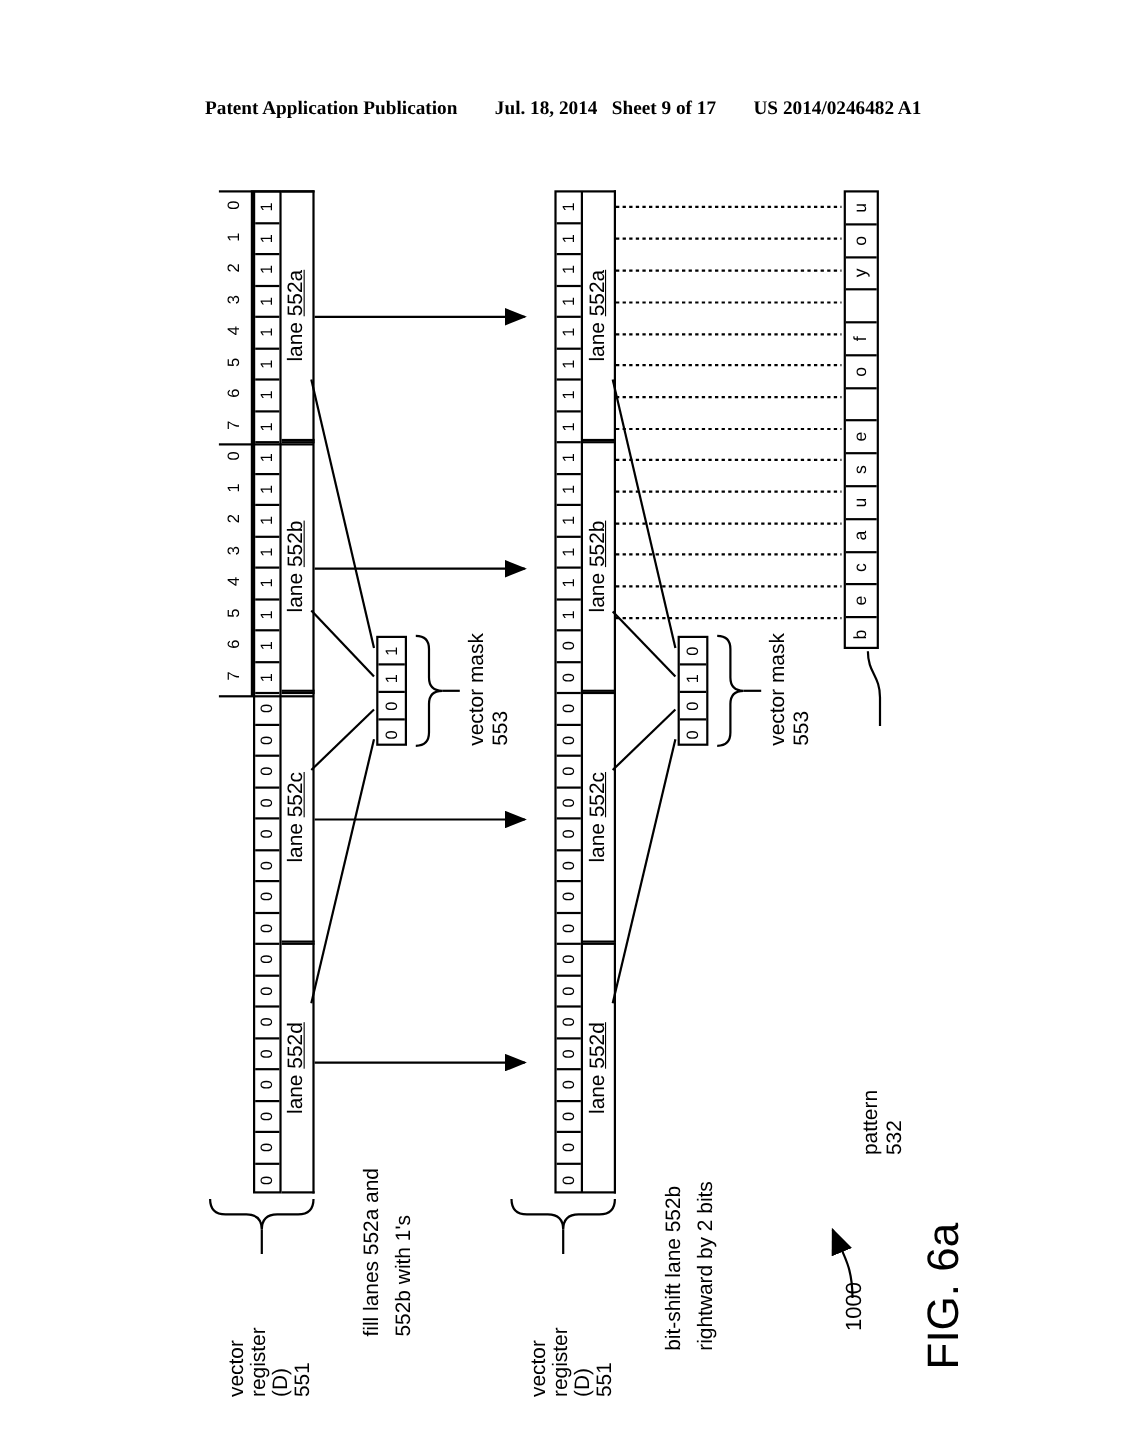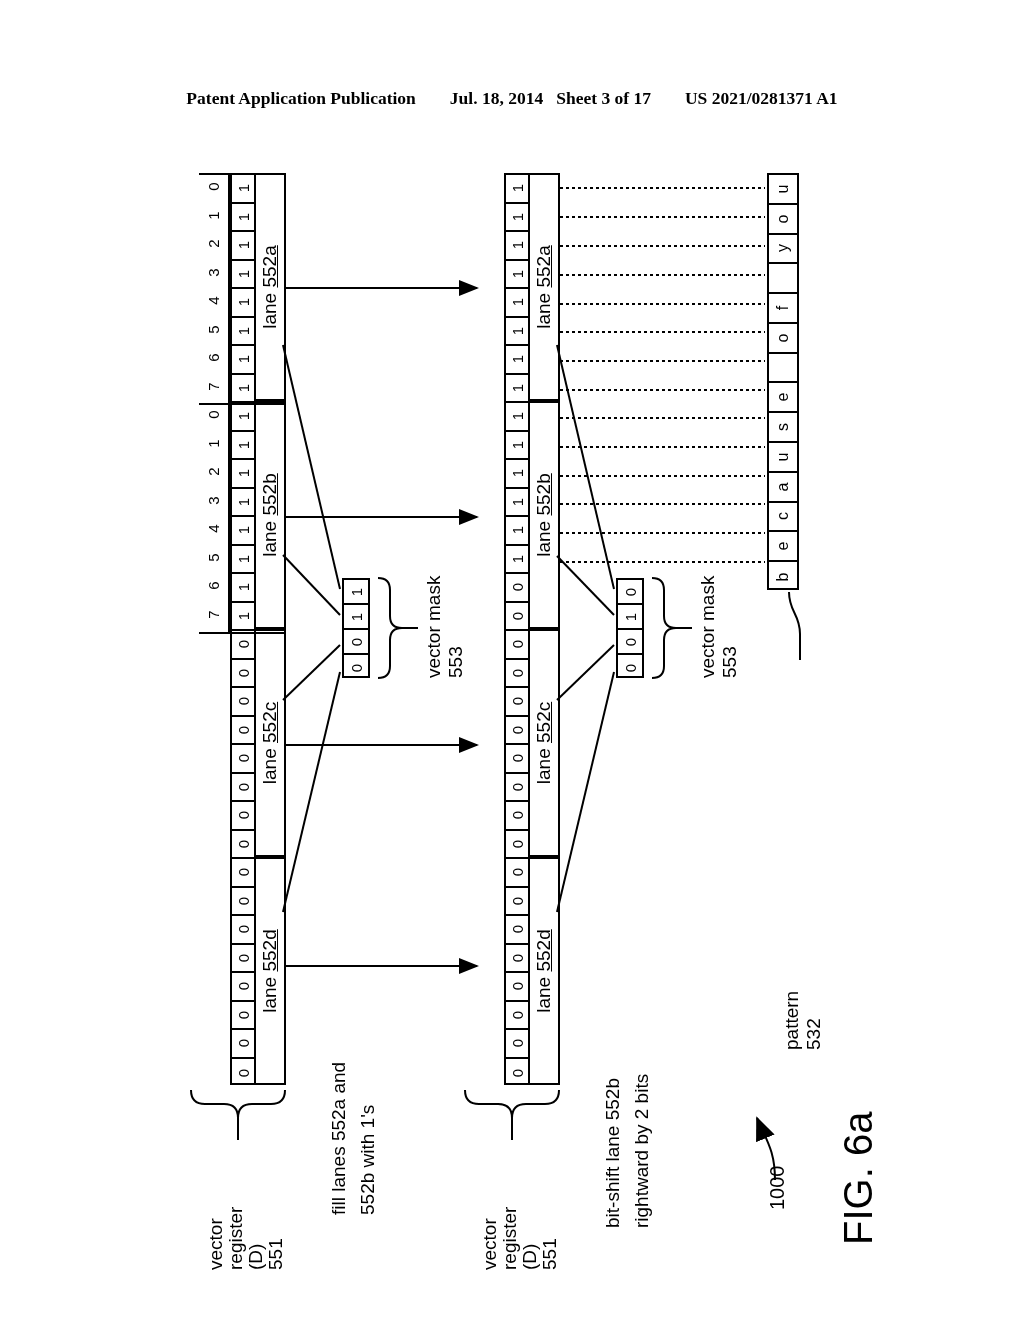--- a/index.html
+++ b/index.html
@@ -159,21 +159,21 @@
     font-size: 19px;
     line-height: 1.35;
   }
 </style>
 </head>
 <body>
 
 <div id="page">
 
   <div id="header">
-    <span class="seg">Patent Application Publication</span><span class="gap1"></span><span class="seg">Jul. 18, 2014</span><span class="gap2"></span><span class="seg">Sheet 3 of 17</span><span class="gap3"></span><span class="seg">US 2021/0281371 A1</span>
+    <span class="seg">Patent Application Publication</span><span class="gap1"></span><span class="seg">Jul. 18, 2014</span><span class="gap2"></span><span class="seg">Sheet 9 of 17</span><span class="gap3"></span><span class="seg">US 2014/0246482 A1</span>
   </div>
 
   <svg class="overlay" viewBox="0 0 1024 1320">
     <defs>
       <marker id="arrowhead" markerWidth="10" markerHeight="8" refX="9" refY="4" orient="auto">
         <path d="M0,0 L10,4 L0,8 z" fill="#000"></path>
       </marker>
       <marker id="arrowheadbig" markerWidth="12" markerHeight="10" refX="11" refY="5" orient="auto">
         <path d="M0,0 L12,5 L0,10 z" fill="#000"></path>
       </marker>

